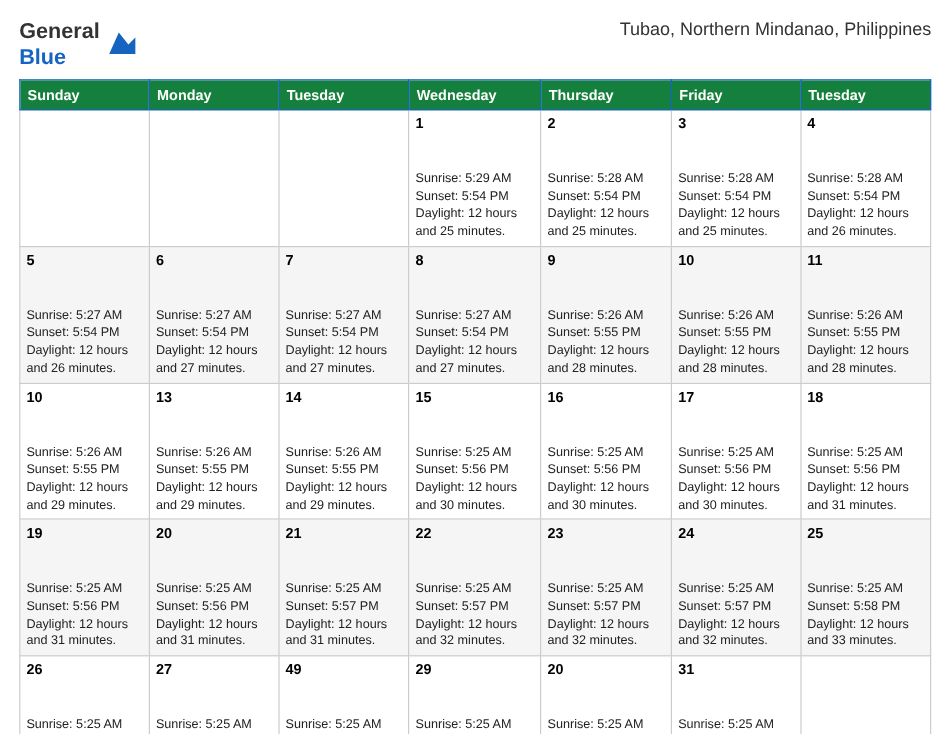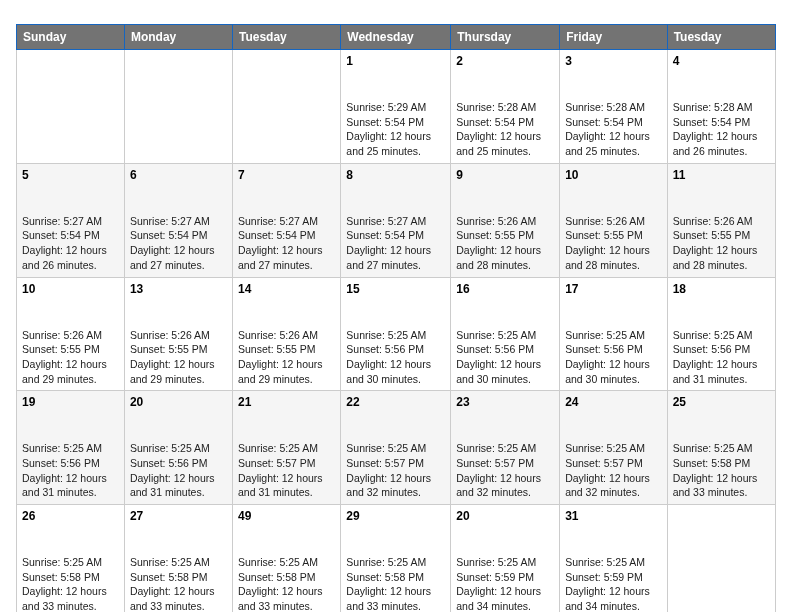--- a/index.html
+++ b/index.html
@@ -46,21 +46,21 @@
     .location-title {
       font-size: 15px;
       color: #333;
     }
     .calendar-table {
       width: 100%;
       border-collapse: collapse;
       font-size: 11px;
     }
     .calendar-table th {
-      background-color: #737373;
+      background-color: #15803d;
       color: #fff;
       text-align: left;
       padding: 5px 6px;
       font-size: 12px;
       border: 1px solid #1565c0;
     }
     .calendar-table td {
       border: 1px solid #ccc;
       vertical-align: top;
       padding: 4px 5px;
@@ -83,21 +83,31 @@
       margin-top: 32px;
     }
     .empty-cell {
       background: #f9f9f9;
     }
   </style>
 </head>
 <body>
 
 <div class="header">
+  <div class="logo">
+    <div>
+      <span class="logo-text-general">General</span><br>
+      <span class="logo-text-blue">Blue</span>
+    </div>
+    <svg class="logo-icon" viewBox="0 0 28 28">
+      <polygon points="6,22 14,4 22,14 28,8 28,22" fill="#1565c0"></polygon>
+    </svg>
+  </div>
   <div class="title-area">
+    <div class="location-title">Tubao, Northern Mindanao, Philippines</div>
   </div>
 </div>
 
 <table class="calendar-table">
   <thead>
     <tr>
     <th>Sunday</th>
         <th>Monday</th>
         <th>Tuesday</th>
         <th>Wednesday</th>

